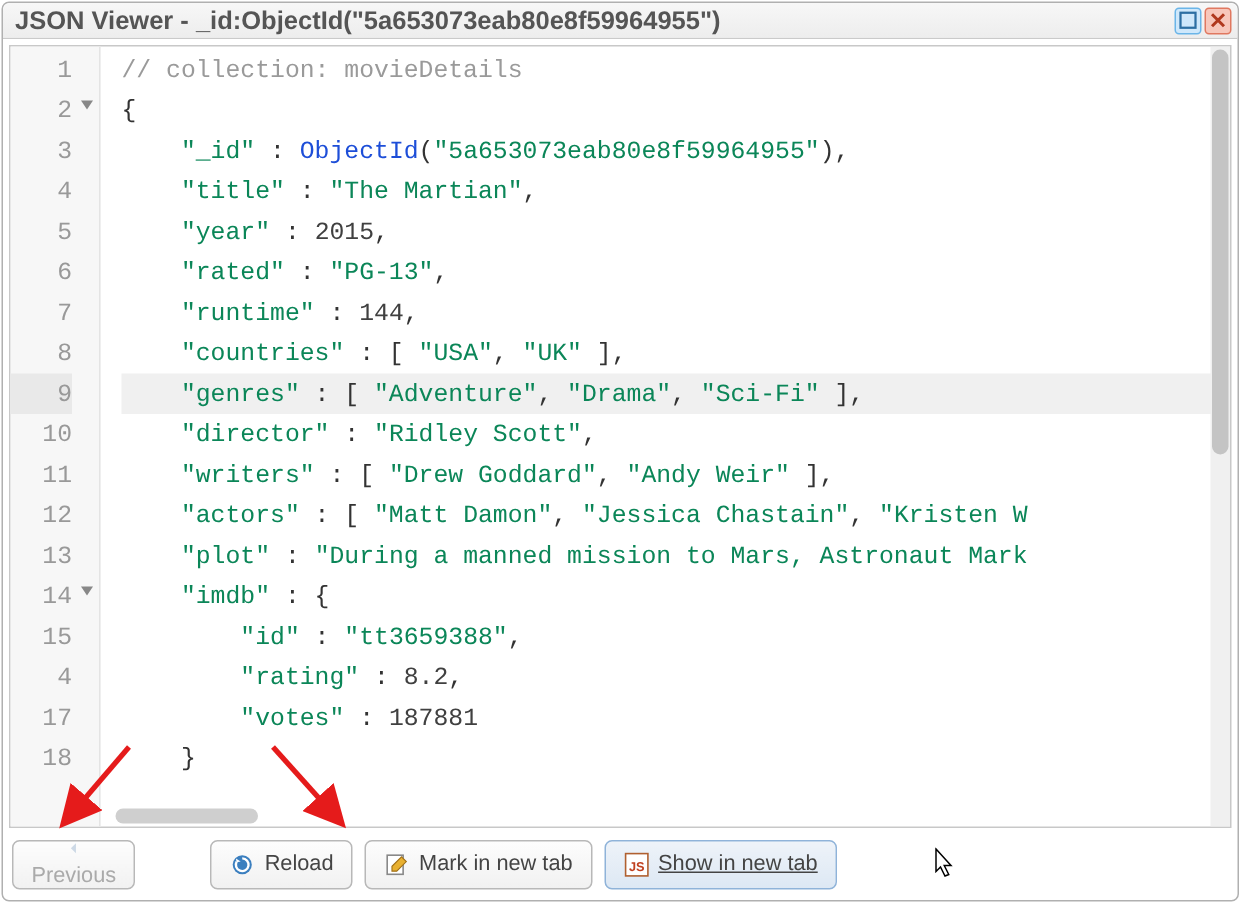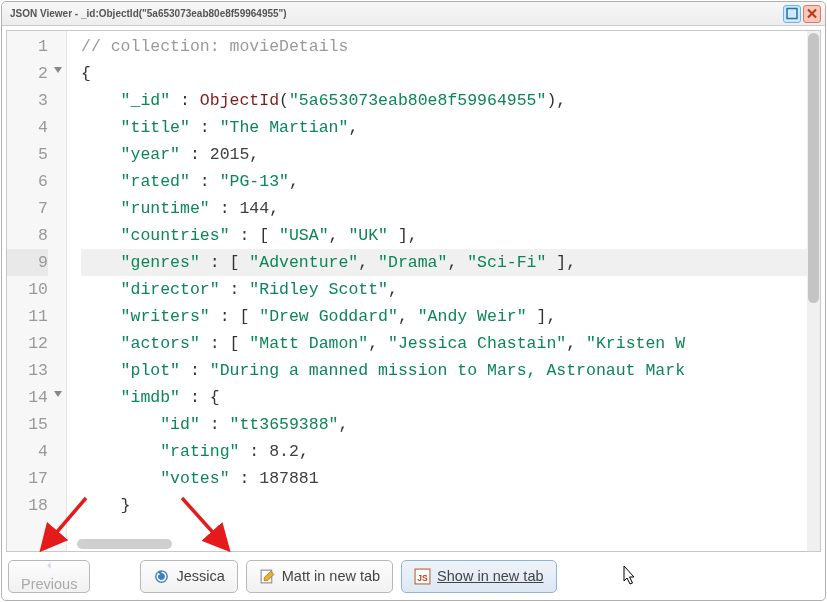--- a/index.html
+++ b/index.html
@@ -16,21 +16,21 @@
 .titlebar {
   height: 24px;
   background: linear-gradient(#f7f7f7, #ededed);
   border-bottom: 1px solid #cacaca;
   border-radius: 5px 5px 0 0;
   display: flex; align-items: center;
   padding: 0 4px 0 8px;
 }
 .titlebar .title {
   flex: 1;
-  font-size: 10px; font-weight: bold;
+  font-size: 17px; font-weight: bold;
   color: #555;
   white-space: nowrap; overflow: hidden; text-overflow: ellipsis;
 }
 .win-btn {
   width: 18px; height: 18px;
   border-radius: 3px;
   margin-left: 2px;
   display: flex; align-items: center; justify-content: center;
   cursor: pointer;
   font-size: 11px; font-weight: bold;
@@ -77,21 +77,21 @@
   overflow: hidden;
   color: #333;
   position: relative;
 }
 .code .row { height: 27px; font-family: Liberation Mono, monospace; }
 .hl-row { background: #f0f0f0; }
 .gutter .hl-row { background: #e9e9e9; }
 .c-comment { color: #9a9a9a; }
 .c-key { color: #0b8658; }
 .c-str { color: #0b8658; }
-.c-fn { color: #7f1d1d; }
+.c-fn { color: #1d4ed8; }
 .c-num { color: #404040; }
 .vscroll {
   position: absolute; right: 0; top: 0;
   width: 13px; height: 100%;
   background: #f0f0f0;
 }
 .vscroll .thumb {
   position: absolute; left: 1px; top: 2px;
   width: 11px; height: 270px;
   background: #c4c4c4; border-radius: 6px;
@@ -191,28 +191,28 @@
         </svg>
       <span>Previous</span>
     </button>
     <div class="spacer"></div>
     <button class="btn">
       <svg class="ic" viewBox="0 0 16 16">
           <circle cx="8" cy="8" r="6" fill="#3b7fbf"></circle>
           <path d="M8 4 A4 4 0 1 1 4.5 6" fill="none" stroke="#fff" stroke-width="1.5"></path>
           <path d="M4 4 L4.5 6.5 L7 6" fill="#fff"></path>
         </svg>
-      <span>Jessica</span>
+      <span>Reload</span>
     </button>
     <button class="btn">
       <svg class="ic" viewBox="0 0 16 16">
           <rect x="2" y="2" width="10" height="12" fill="#fff" stroke="#888"></rect>
           <path d="M11 3 L14 6 L8 12 L5 12 L5 9 Z" fill="#e8b030" stroke="#a07018" stroke-width="0.7"></path>
         </svg>
-      <span>Matt in new tab</span>
+      <span>Mark in new tab</span>
     </button>
     <button class="btn sel">
       <svg class="ic" viewBox="0 0 16 16">
           <rect x="1" y="1" width="14" height="14" fill="#fff" stroke="#b06030"></rect>
           <text x="8" y="12" font-size="8" font-family="Arial" font-weight="bold" fill="#c04020" text-anchor="middle">JS</text>
         </svg>
       <span>Show in new tab</span>
     </button>
   </div>
 

